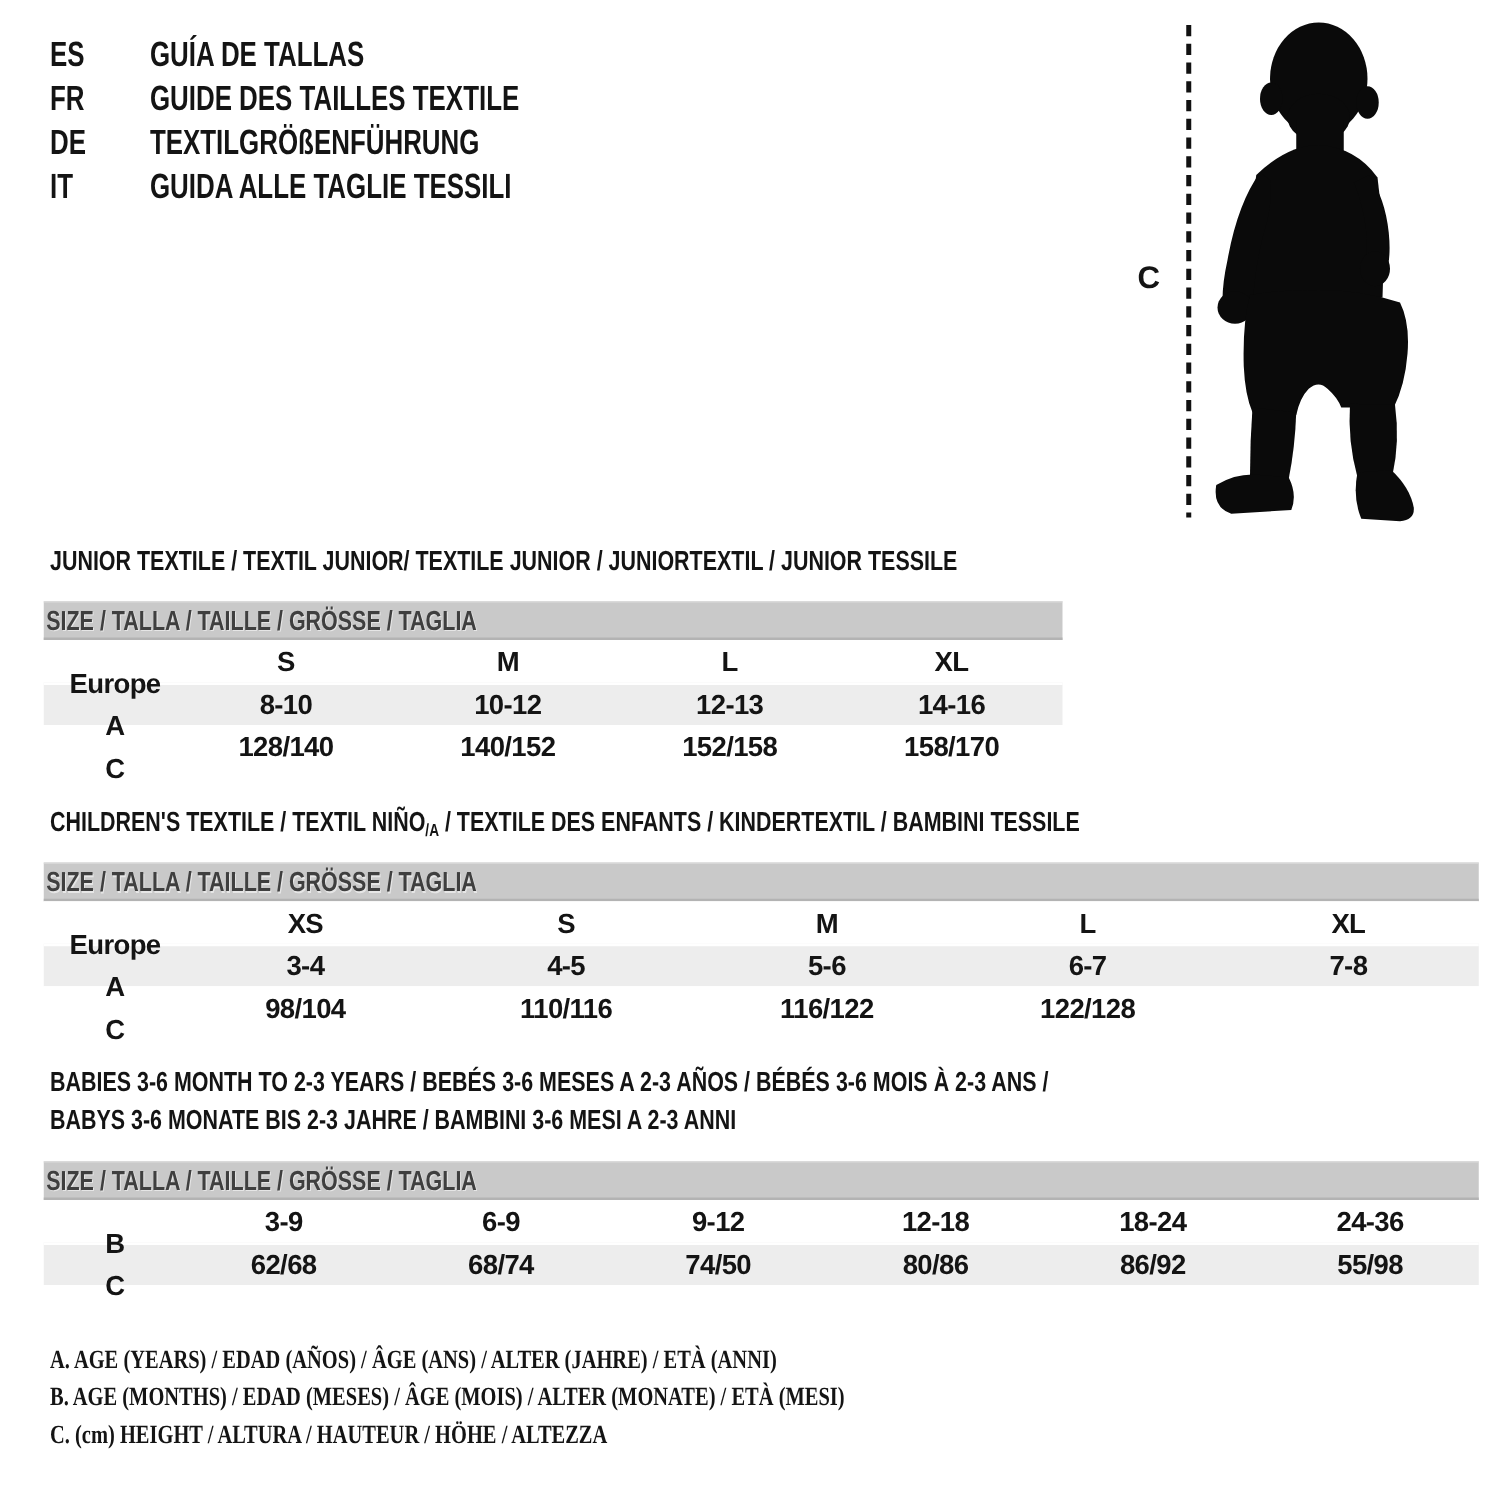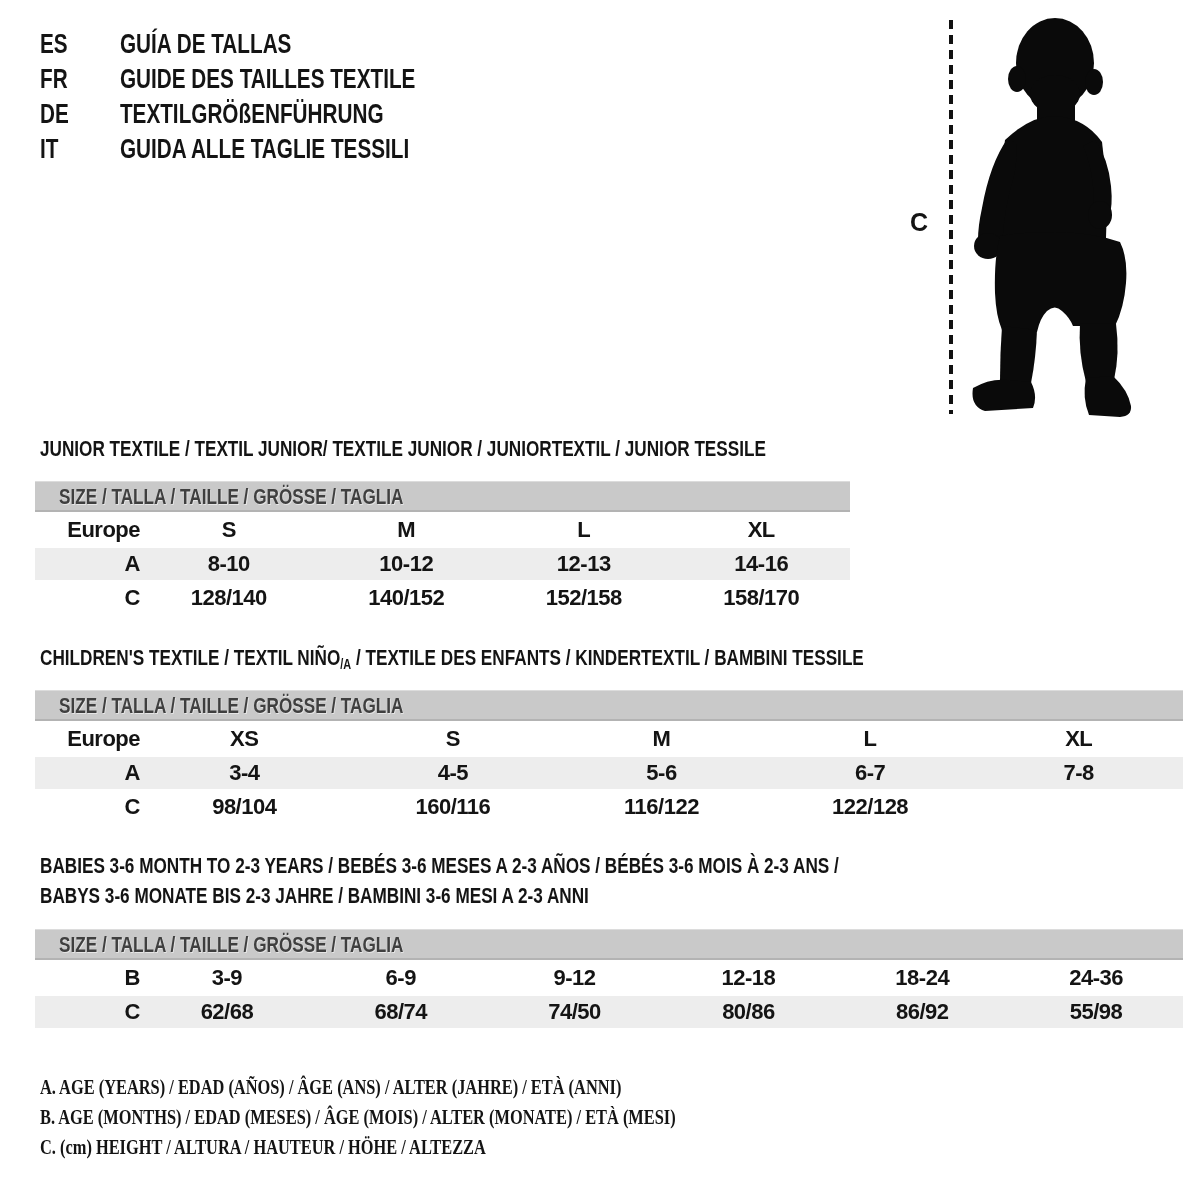--- a/index.html
+++ b/index.html
@@ -29,30 +29,30 @@
   .sec-title .sub { font-size:14px; position:relative; top:4px; }
   .sec-title.two-line { line-height:30px; }
   .sec-title.two-line .sq { display:block; transform:scaleX(0.78); transform-origin:0 50%; }
 
   
   .table { position:absolute; left:35px; }
   .table.w-junior { width:815px; }
   .table.w-wide   { width:1148px; }
   .bar {
     height:31px; line-height:30px; background:var(--bar-bg, #c9c9c9);
-    padding-left:24px; font-size:22px; color:#3f3f3f;
+    padding-left:2px; font-size:22px; color:#3f3f3f;
     text-shadow:1px 1px 0 #e6e6e6;
     border-bottom:2px solid #b3b3b3; border-top:1px solid #dcdcdc;
   }
   .row { display:grid; height:34px; line-height:32px; font-size:22px; border-top:2px solid #fff; letter-spacing:-0.5px; }
   .row.alt { background:var(--row-alt-bg, #ededed); }
   .cols4 { grid-template-columns:105px repeat(4,1fr); }
   .cols5 { grid-template-columns:105px repeat(5,1fr); }
   .cols6 { grid-template-columns:105px repeat(6,1fr); }
-  .lbl { padding-left:9px; text-align:right; }
+  .lbl { padding-left:9px; text-align:center;margin-top:17px; }
   .val { text-align:center; }
 
   
   .legend { position:absolute; left:40px; top:1072px;font-family:Liberation Serif, serif; }
   .legend-row { height:30px; line-height:30px; font-size:21px; }
 </style>
 </head>
 <body style="--bar-bg: #c9c9c9; --row-alt-bg: #ededed; --text: #141414; --silhouette: #0a0a0a;">
 
 <div class="lang">
@@ -139,21 +139,21 @@
     <div class="lbl">A</div>
     <div class="val">3-4</div>
     <div class="val">4-5</div>
     <div class="val">5-6</div>
     <div class="val">6-7</div>
     <div class="val">7-8</div>
   </div>
   <div class="row cols5">
     <div class="lbl">C</div>
     <div class="val">98/104</div>
-    <div class="val">160/116</div>
+    <div class="val">110/116</div>
     <div class="val">116/122</div>
     <div class="val">122/128</div>
   </div>
 </div>
 
 <div class="sec-title two-line" style="top:851px">
   <span class="sq">BABIES 3-6 MONTH TO 2-3 YEARS / BEBÉS 3-6 MESES A 2-3 AÑOS / BÉBÉS 3-6 MOIS À 2-3 ANS /</span>
   <span class="sq">BABYS 3-6 MONATE BIS 2-3 JAHRE / BAMBINI 3-6 MESI A 2-3 ANNI</span>
 </div>
 <div class="table w-wide" style="top:929px">

